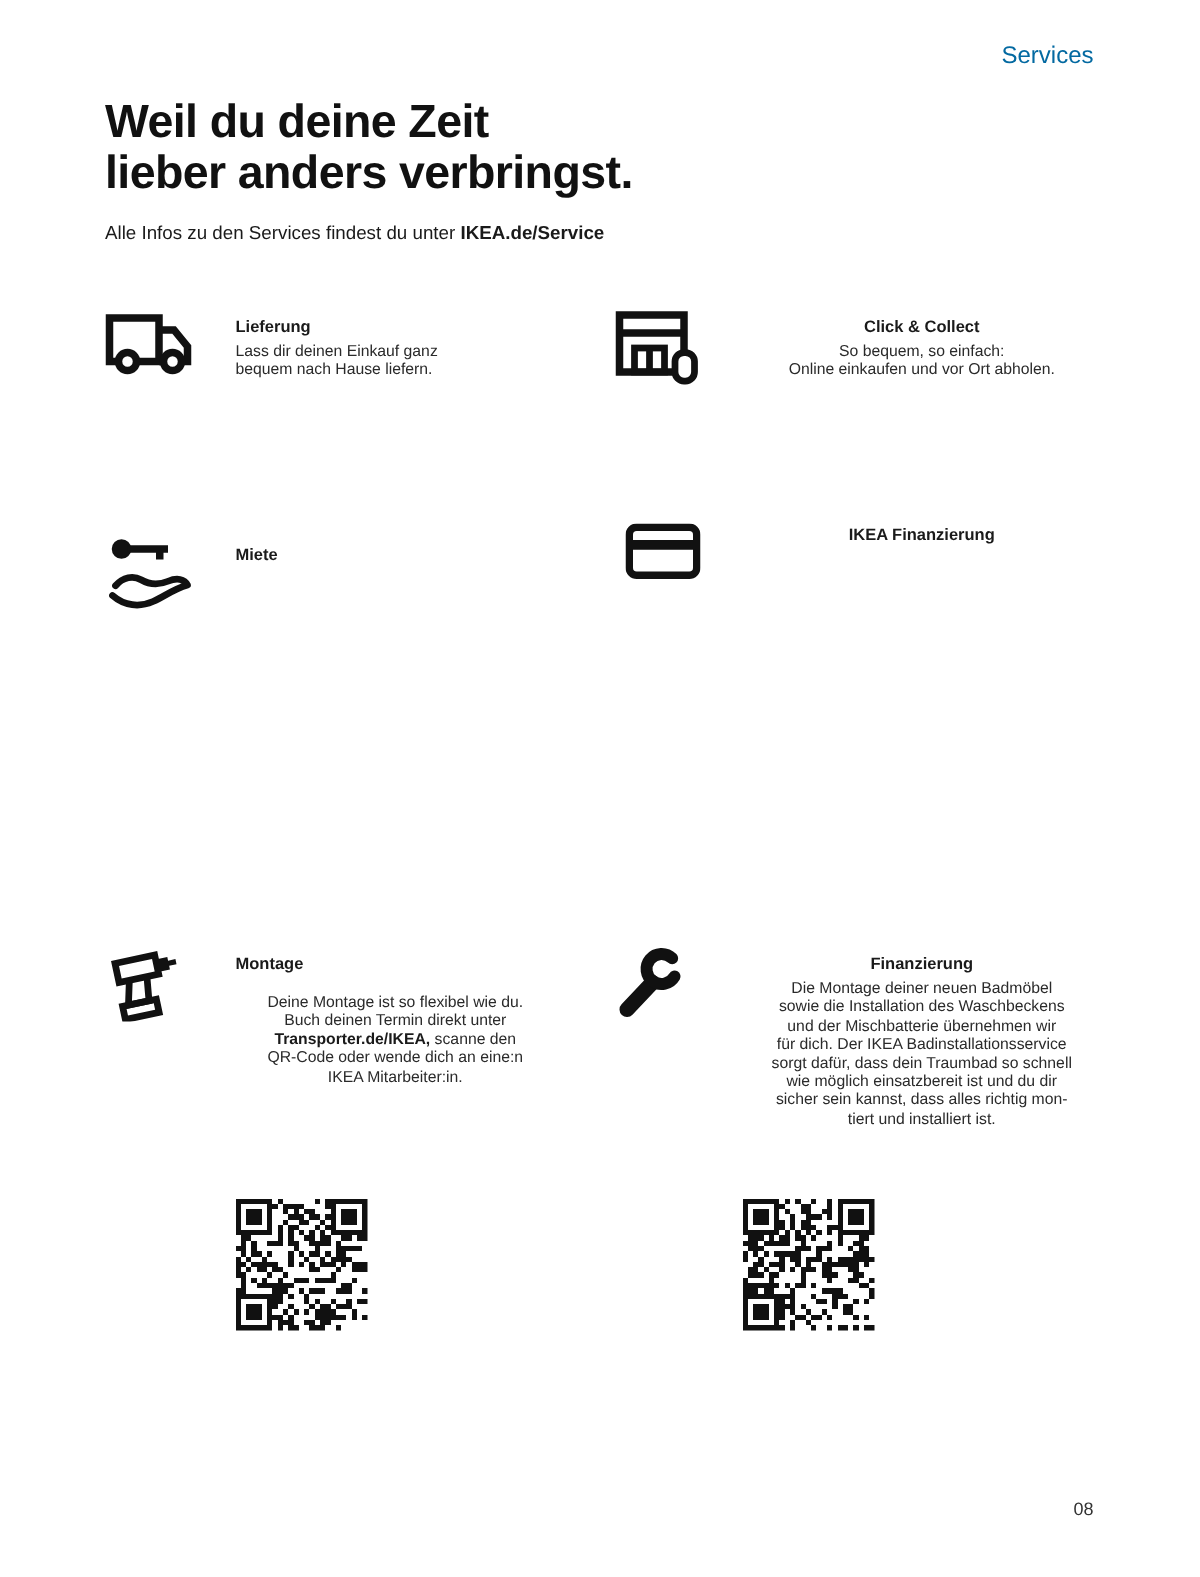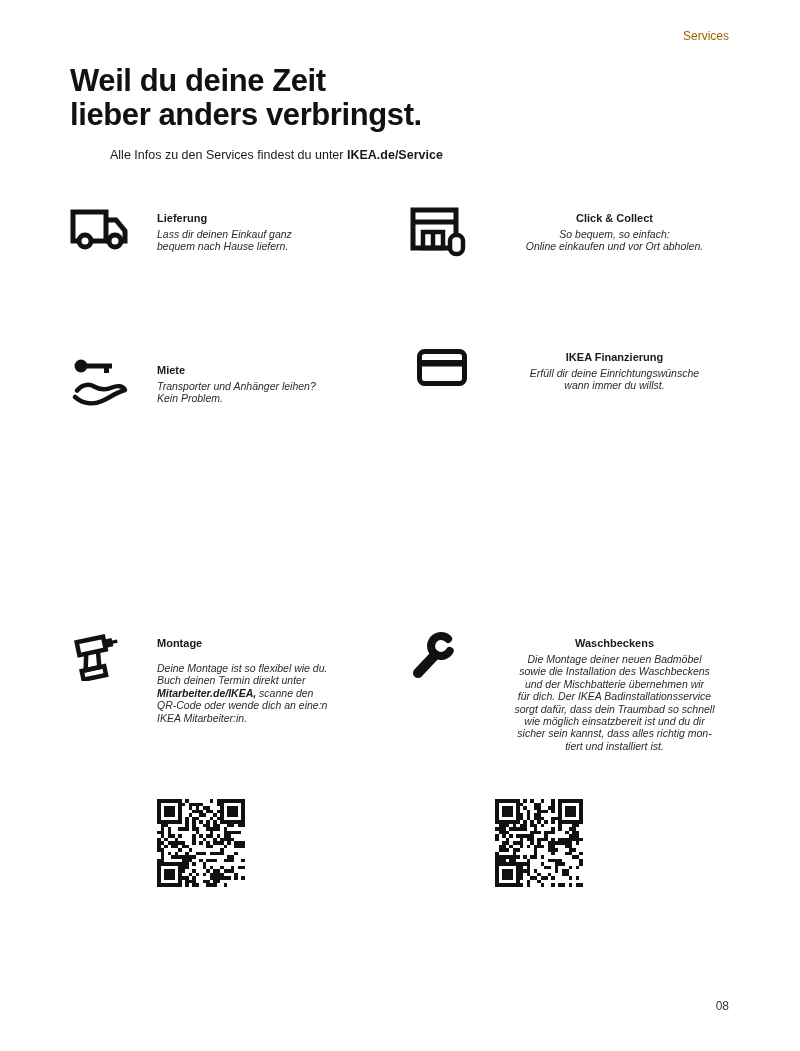--- a/index.html
+++ b/index.html
@@ -4,38 +4,38 @@
 <style>
   * { margin:0; padding:0; box-sizing:border-box; }
   html,body { background:#e9e9e9; }
   body { font-family:"Liberation Sans", sans-serif; }
   .page {
     position:relative; width:800px; height:1051px; background:#ffffff;
     overflow:hidden; color:#1a1a1a; margin:0 auto;
   }
   .services-label {
     position:absolute; top:29px; right:71px;
-    font-size:12px; color:#a16207;
+    font-size:16px; color:#0369a1;
   }
   .page-title {
     position:absolute; left:70px; top:64px;
     font-size:31px; line-height:34px; font-weight:700;
     letter-spacing:-0.4px; color:#111; white-space:pre-line;
   }
   .subtitle {
     position:absolute; left:70px; top:148px;
-    font-size:12.5px; color:#1a1a1a;margin-left:40px;
+    font-size:12.5px; color:#1a1a1a;
   }
   .subtitle b { font-weight:700; }
   .service { position:absolute; }
   .service .icon { position:absolute; left:0; top:0; color:#111; }
   .service .stext { padding-left:87px; }
   .stitle { font-size:11px; line-height:13px; font-weight:700; color:#1a1a1a; margin-bottom:3px; }
-  .sbody  { font-size:10.5px; line-height:12.4px; color:#2a2a2a; white-space:pre-line;font-style:italic; }
-  .sbody2 { margin-top:12px; }
+  .sbody  { font-size:10.5px; line-height:12.4px; color:#2a2a2a; white-space:pre-line; }
+  .sbody2 { margin-top:12px;text-align:center; }
   .sbody2 b { font-weight:700; color:#1a1a1a; }
   .svc-left  { width:300px; }
   .svc-right { width:322px;text-align:center; }
   .qr { position:absolute; width:88px; height:88px; background:#fff; }
   .qr svg { display:block; width:100%; height:100%; }
   .page-number {
     position:absolute; top:999px; right:71px;
     font-size:12px; color:#333;
   }
 </style>
@@ -87,69 +87,65 @@
   <div class="service svc-left" style="left:70px; top:351px;margin-top:13px;">
     <span class="icon" style="top:-9px;">
       <svg width="64" height="52" viewBox="0 0 64 52">
         <circle cx="11" cy="11" r="6.5" fill="currentColor"></circle>
         <path d="M15 8.5 h27 v5 h-3 v4.5 h-5 v-4.5 h-19 z" fill="currentColor"></path>
         <path d="M5 42 c8 7 18 8 27 4 c8 -3.5 13 -8 23 -11 c-2 -4 -7 -5 -13 -2.5 c-6 2.5 -12 2.5 -18 -1 c-5 -3 -12 -2 -17 4" fill="none" stroke="currentColor" stroke-width="4.5" stroke-linecap="round" stroke-linejoin="round"></path>
       </svg>
     </span>
     <div class="stext">
       <div class="stitle">Miete</div>
-      <div class="sbody">Transporter und Anhänger leihen?
-Kein Problem.</div>
     </div>
   </div>
 
   <div class="service svc-right" style="left:410px; top:351px;">
     <span class="icon" style="top:-2px; left:7px;">
       <svg width="50" height="37" viewBox="0 0 50 37">
         <rect x="2.5" y="2.5" width="45" height="32" rx="5" fill="none" stroke="currentColor" stroke-width="5"></rect>
         <rect x="3" y="11" width="44" height="6.5" fill="currentColor"></rect>
       </svg>
     </span>
     <div class="stext">
       <div class="stitle">IKEA Finanzierung</div>
-      <div class="sbody">Erfüll dir deine Einrichtungswünsche
-wann immer du willst.</div>
     </div>
   </div>
 
   <div class="service svc-left" style="left:70px; top:637px;">
     <span class="icon" style="top:-6px; left:3px;">
       <svg width="52" height="50" viewBox="0 0 52 50">
         <g transform="rotate(-12 26 25)">
           <rect x="7" y="7" width="27" height="13" fill="none" stroke="currentColor" stroke-width="4.5"></rect>
           <path d="M34 10 h8 v2.5 h5 v3.5 h-5 v2.5 h-8 z" fill="currentColor"></path>
           <path d="M14 20 L10 36 L24 36 L26 20" fill="none" stroke="currentColor" stroke-width="4.5"></path>
           <rect x="6" y="36" width="23" height="9" fill="none" stroke="currentColor" stroke-width="4.5"></rect>
         </g>
       </svg>
     </span>
     <div class="stext">
       <div class="stitle">Montage</div>
       <div class="sbody sbody2"><span>Deine Montage ist so flexibel wie du.
 Buch deinen Termin direkt unter
-</span><b>Mitarbeiter.de/IKEA,</b><span> scanne den
+</span><b>Transporter.de/IKEA,</b><span> scanne den
 QR-Code oder wende dich an eine:n
 IKEA Mitarbeiter:in.</span></div>
     </div>
   </div>
 
   <div class="service svc-right" style="left:410px; top:637px;">
     <span class="icon" style="top:-7px; left:-2px;">
       <svg width="52" height="52" viewBox="0 0 52 52">
         <line x1="10" y1="43" x2="27" y2="25" stroke="currentColor" stroke-width="10" stroke-linecap="round"></line>
         <path d="M40.1 8.9 A10 10 0 1 0 41.7 21" fill="none" stroke="currentColor" stroke-width="8" stroke-linecap="round"></path>
       </svg>
     </span>
     <div class="stext">
-      <div class="stitle">Waschbeckens</div>
+      <div class="stitle">Finanzierung</div>
       <div class="sbody">Die Montage deiner neuen Badmöbel
 sowie die Installation des Waschbeckens
 und der Mischbatterie übernehmen wir
 für dich. Der IKEA Badinstallationsservice
 sorgt dafür, dass dein Traumbad so schnell
 wie möglich einsatzbereit ist und du dir
 sicher sein kannst, dass alles richtig mon-
 tiert und installiert ist.</div>
     </div>
   </div>

